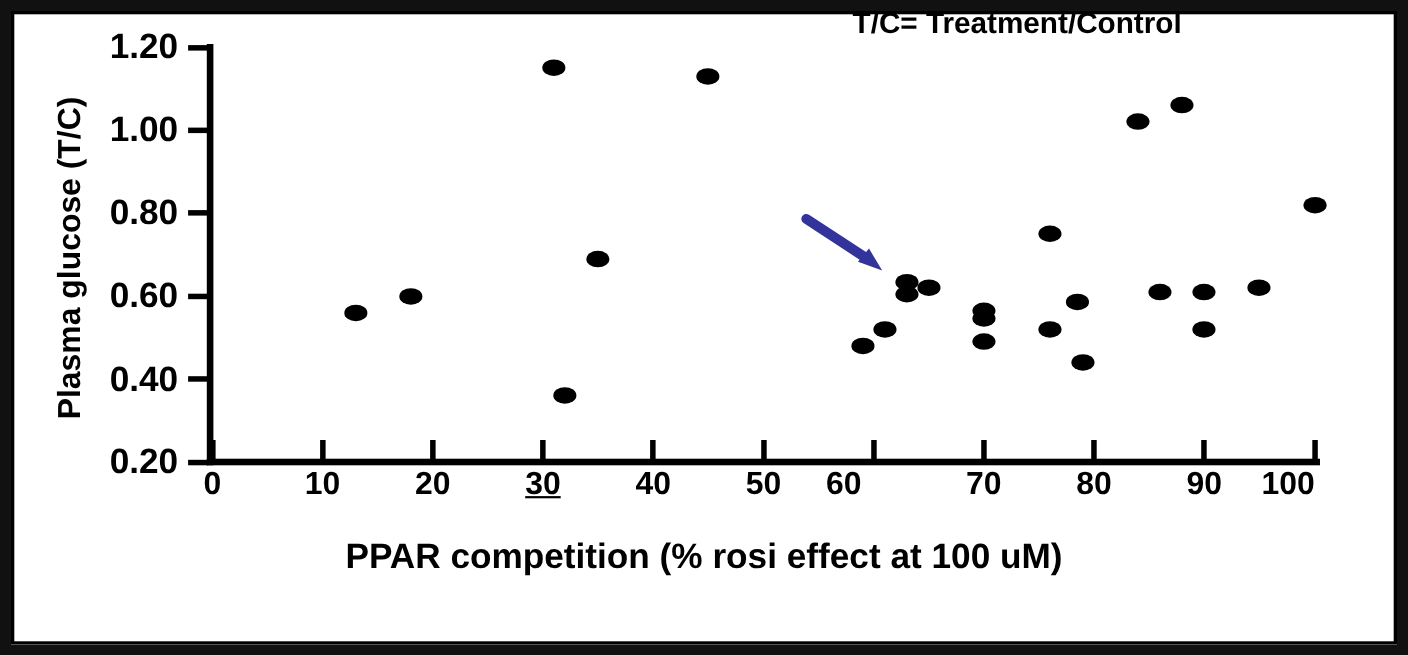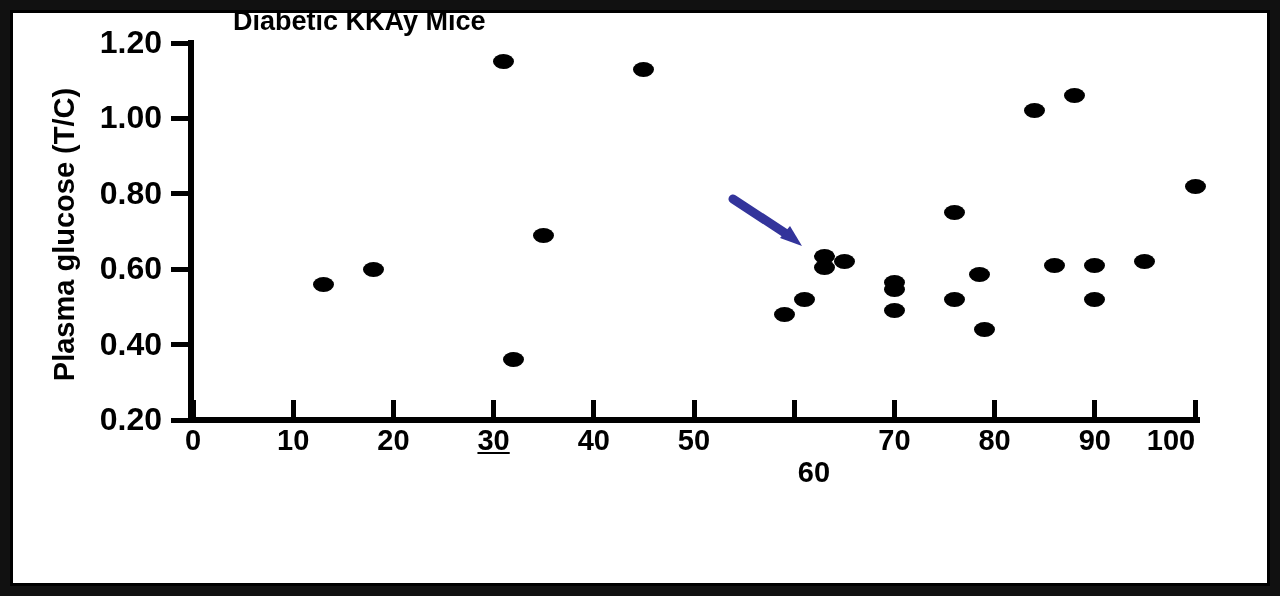--- a/index.html
+++ b/index.html
@@ -165,22 +165,22 @@
     pointer-events: none;
   }
 </style>
 </head>
 <body>
 
 <div id="page">
   <div id="outer-frame"></div>
   <div id="inner-frame"></div>
 
-  <div class="figure-title" id="title-left">Diabetic KKAy Mice</div>
-
+
+  <div class="figure-title" id="title-right">T/C= Treatment/Control</div>
 
   <div id="ylabel">Plasma glucose (T/C)</div>
 
   <div id="axis-y"></div>
   <div id="axis-x"></div>
 
   <div id="ytick-group">
       <div class="ytick" style="top: 417.5px;"></div>
       <div class="ytick-label" style="left: 72px; top: 401px;">0.20</div>
       <div class="ytick" style="top: 342.1px;"></div>
@@ -201,21 +201,21 @@
       <div class="xtick-label" style="left: 293.2px;">10</div>
       <div class="xtick" style="left: 390.9px;"></div>
       <div class="xtick-label" style="left: 393.4px; text-align: center;">20</div>
       <div class="xtick" style="left: 491.1px;"></div>
       <div class="xtick-label" style="left: 493.6px; text-decoration: underline;">30</div>
       <div class="xtick" style="left: 591.3px;"></div>
       <div class="xtick-label" style="left: 593.8px;">40</div>
       <div class="xtick" style="left: 691.5px;"></div>
       <div class="xtick-label" style="left: 694px;">50</div>
       <div class="xtick" style="left: 791.7px;"></div>
-      <div class="xtick-label" style="left: 814px; margin-top: 32px;">60</div>
+      <div class="xtick-label" style="left: 767px;">60</div>
       <div class="xtick" style="left: 891.9px;"></div>
       <div class="xtick-label" style="left: 894.4px;">70</div>
       <div class="xtick" style="left: 992.1px;"></div>
       <div class="xtick-label" style="left: 994.6px;">80</div>
       <div class="xtick" style="left: 1092.3px;"></div>
       <div class="xtick-label" style="left: 1094.8px;">90</div>
       <div class="xtick" style="left: 1192.5px;"></div>
       <div class="xtick-label" style="left: 1171px;">100</div>
     </div>
 
@@ -248,13 +248,14 @@
         <div class="point" title="100, 0.82" style="left: 1002px; top: 143.26px; background: rgb(0, 0, 0);"></div>
       </div>
   </div>
 
 
   <svg id="annotation-arrow" viewBox="0 0 100 70" xmlns="http://www.w3.org/2000/svg">
     <line x1="13" y1="11" x2="68" y2="47" stroke="#33349b" stroke-width="9" stroke-linecap="round"></line>
     <polygon points="82,58 60,50 70,38" fill="#33349b"></polygon>
   </svg>
 
+  <div id="xlabel">PPAR competition (% rosi effect at 100 uM)</div>
 </div>
 
 </body></html>

